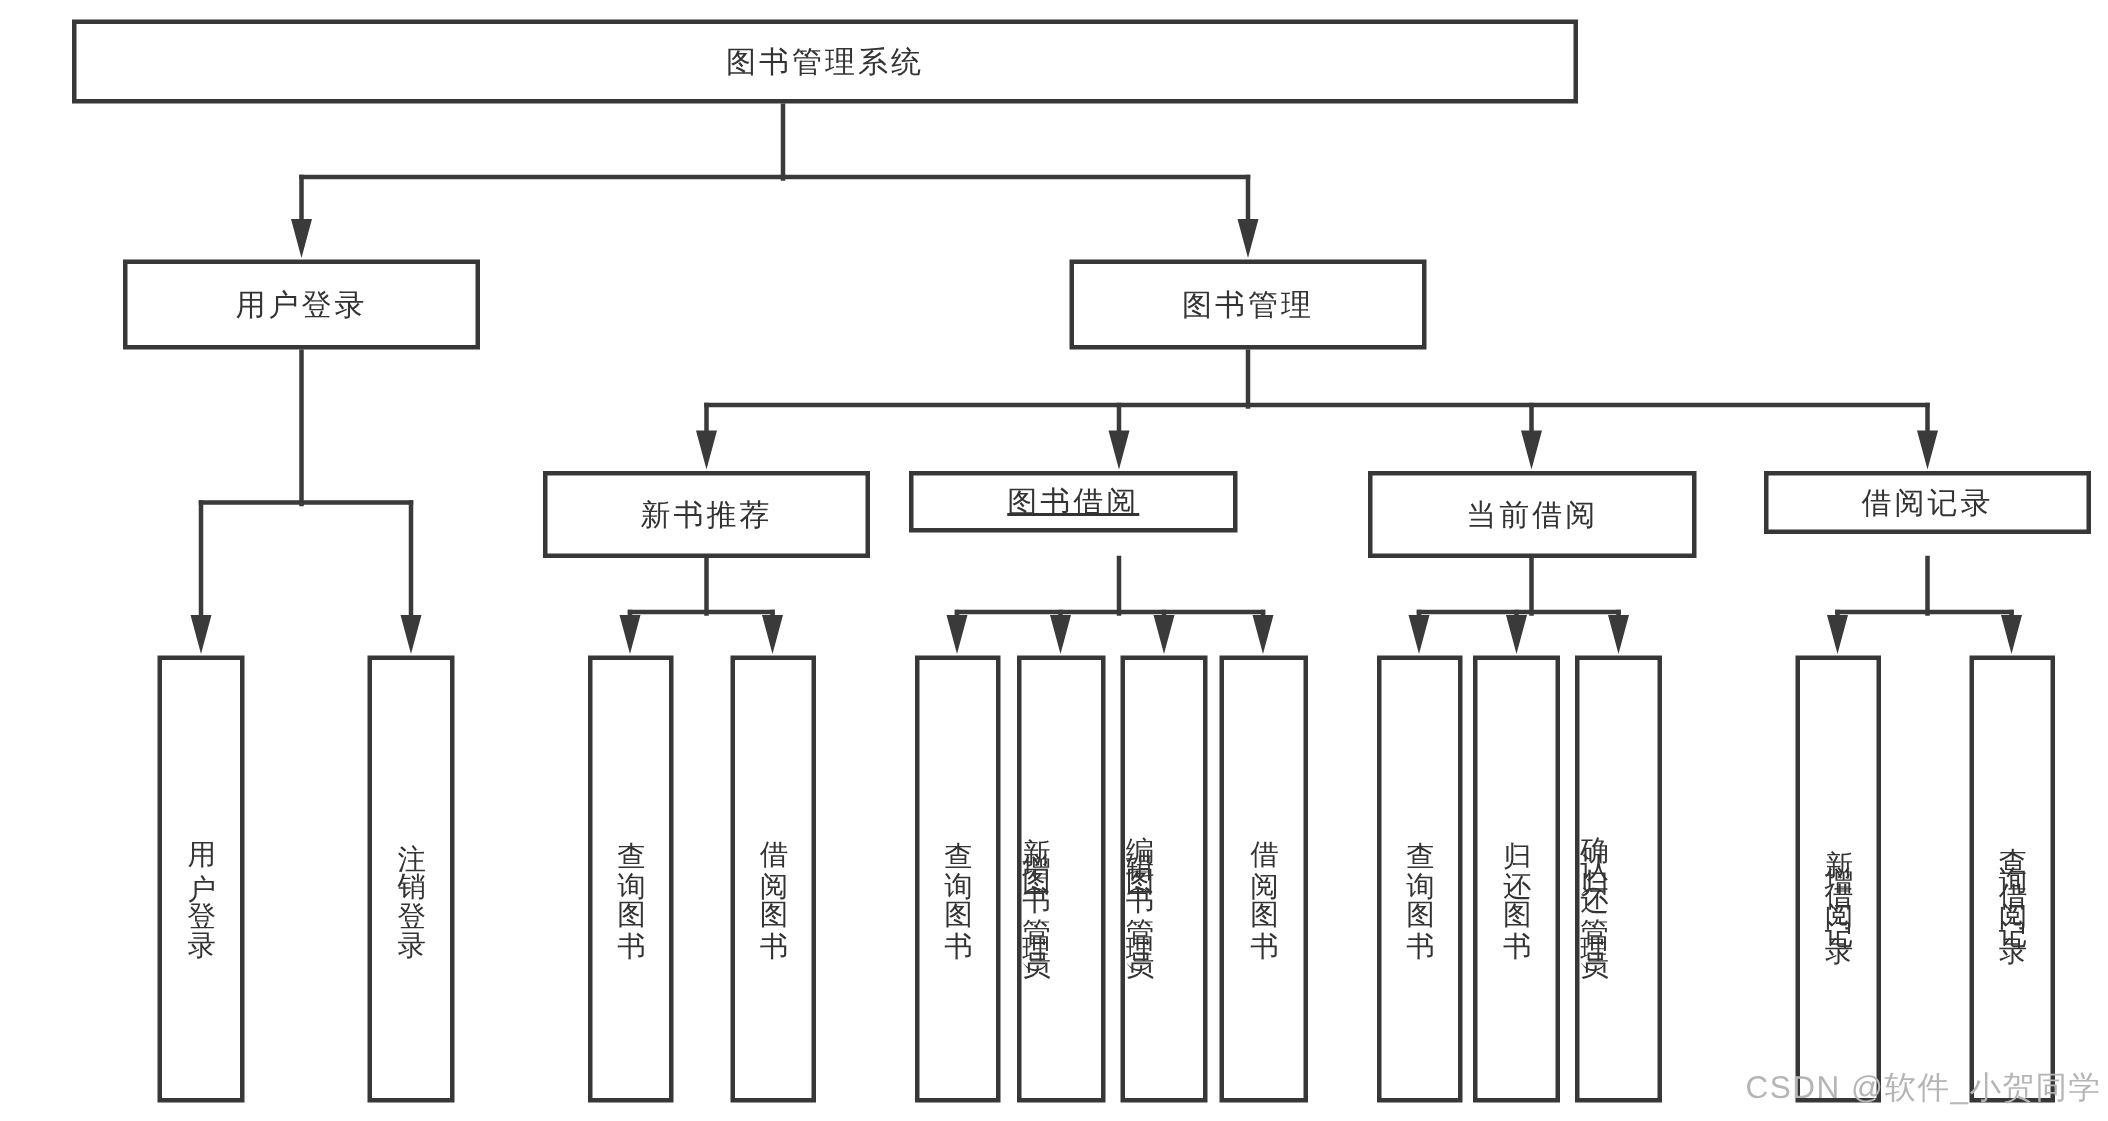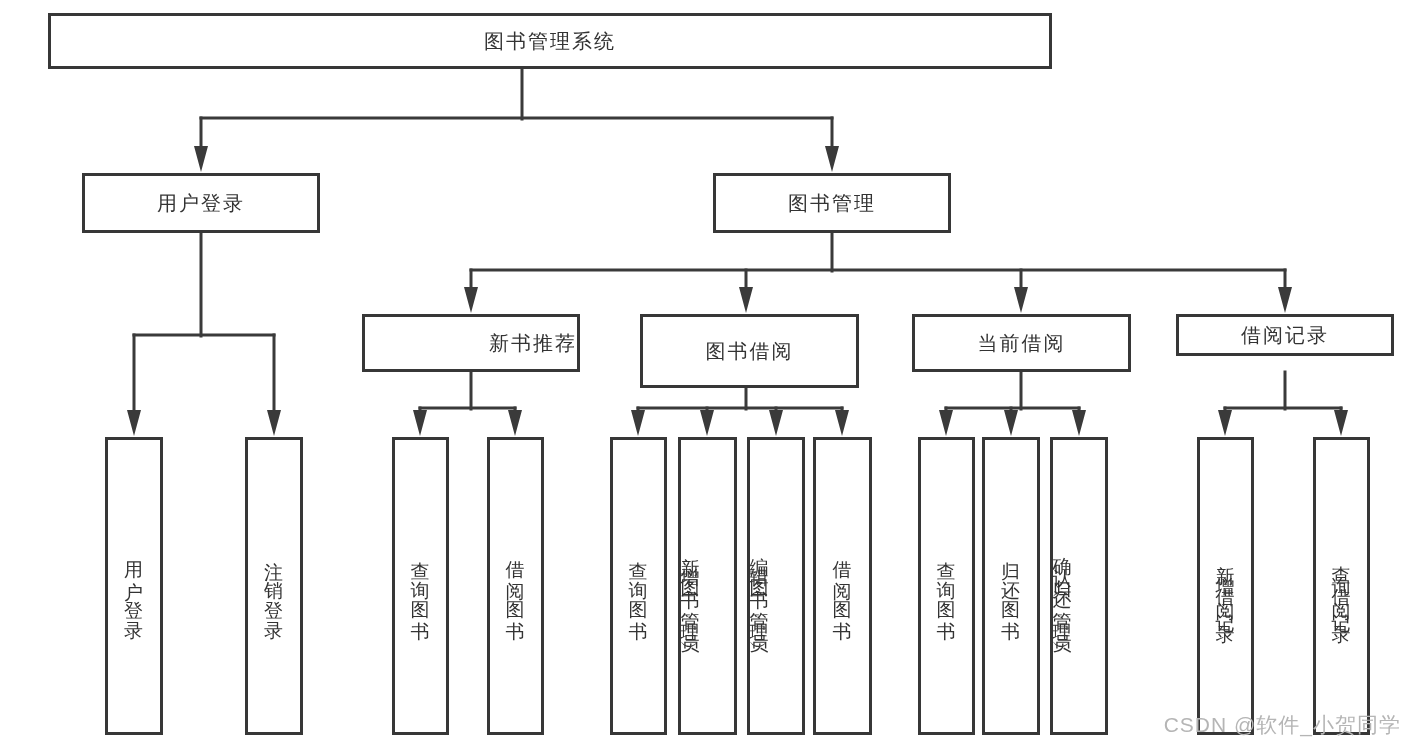--- a/index.html
+++ b/index.html
@@ -21,22 +21,22 @@
     font-size:19px;line-height:1;white-space:nowrap;
   }
   .ls4{letter-spacing:20px;}
   .ls6{letter-spacing:12px;}
   .ls9{letter-spacing:11px;}
   .vnode.tall-text{align-items:center;justify-content:flex-start;padding-top:10px;}
   
   .n-root{left:20px;top:13px;width:1004px;height:56px;margin-left:28px;}
   .n-l2a{left:82px;top:173px;width:238px;height:60px;}
   .n-l2b{left:713px;top:173px;width:238px;height:60px;text-align:center;}
-  .n-l3a{left:362px;top:314px;width:218px;height:58px;justify-content:flex-end;}
-  .n-l3b{left:640px;top:314px;width:219px;height:74px;}
+  .n-l3a{left:362px;top:314px;width:218px;height:58px;}
+  .n-l3b{left:606px;top:314px;width:219px;height:41px;text-decoration:underline;}
   .n-l3c{left:912px;top:314px;width:219px;height:58px;}
   .n-l3d{left:1176px;top:314px;width:218px;height:42px;}
   .leaf{top:437px;height:298px;}
   .n-g1a{left:105px;width:58px;}
   .n-g1b{left:245px;width:58px;}
   .n-g2a{left:392px;width:57px;}
   .n-g2b{left:487px;width:57px;}
   .n-g3a{left:610px;width:57px;}
   .n-g3b{left:678px;width:59px;}
   .n-g3c{left:747px;width:58px;}

